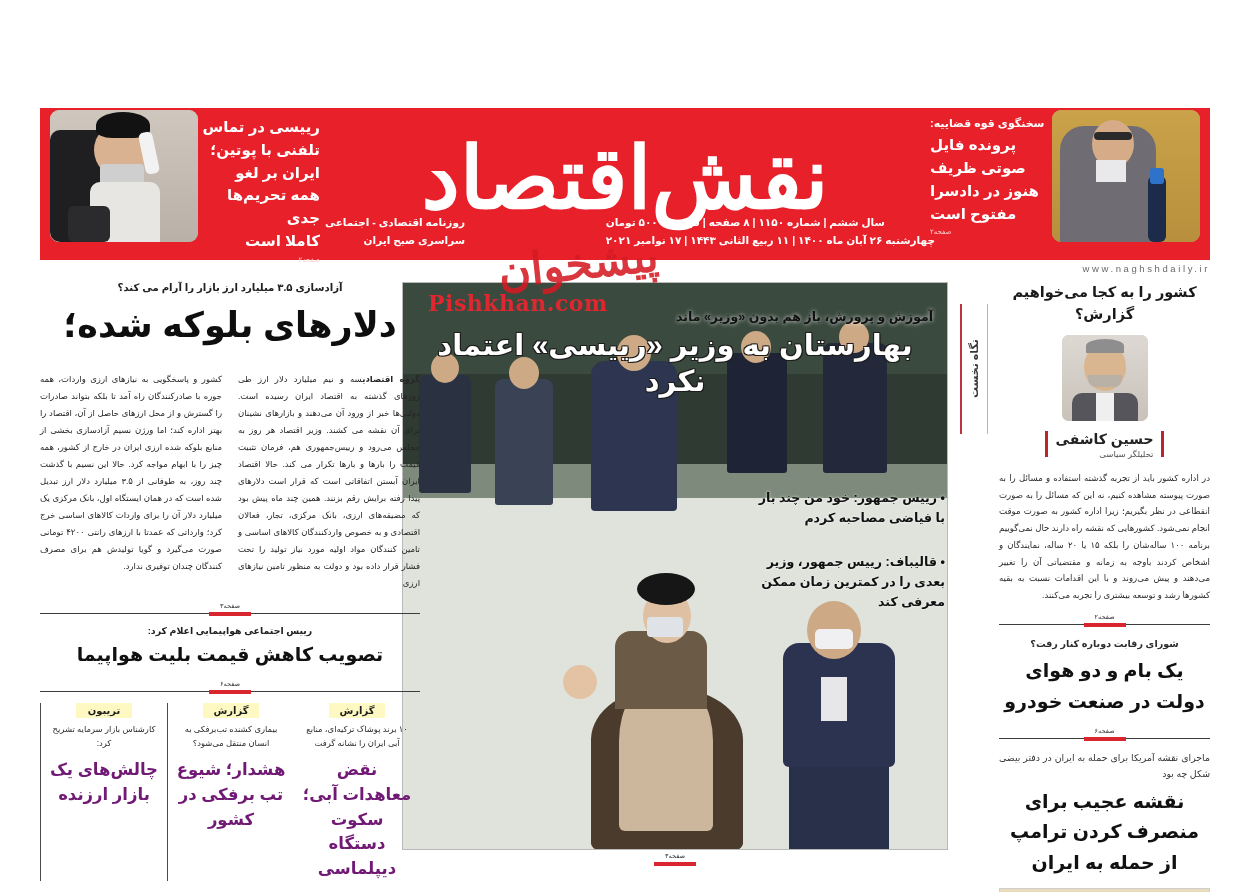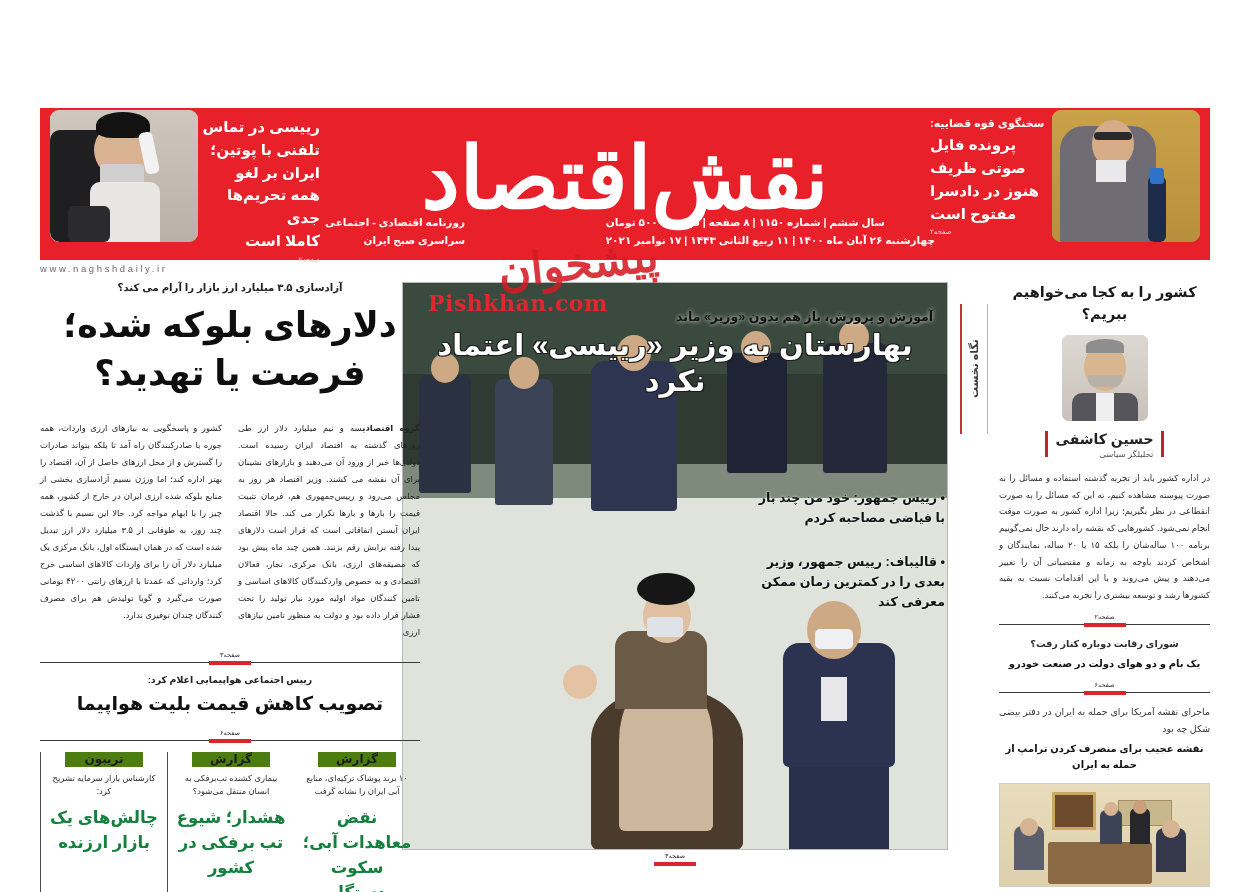--- a/index.html
+++ b/index.html
@@ -61,21 +61,21 @@
     position:absolute; left:50%; transform:translateX(-50%); top:106px;
     width:620px; color:#fff; font-size:10.5px; font-weight:bold;
     display:flex; justify-content:space-between; align-items:flex-start;
   }
   .sub-left { text-align:left; line-height:1.7; }
   .sub-right { text-align:right; line-height:1.7; width:150px; }
   .sub-center { width:1px; }
   .urlbar {
     position:absolute; left:50%; transform:translateX(-50%); bottom:-16px;
     width:1170px; height:16px; background:#fff;
-    display:flex; align-items:center; justify-content:flex-end;
+    display:flex; align-items:center; justify-content:flex-start;
   }
   .urlbar span { font-size:9.5px; color:#6a6a6a; letter-spacing:2.6px; direction:ltr; }
 
   
   .watermark {
     position:absolute; left:418px; top:238px; width:300px; height:92px;
     z-index:60; pointer-events:none;
     font-family:"DejaVu Serif","Liberation Serif",serif;
   }
   .wm-fa {
@@ -122,21 +122,21 @@
   .pg-sep .line { position:absolute; left:0; right:0; top:11px; height:1px; background:#3c3c3c; }
   .pg-sep .lbl {
     position:absolute; left:50%; transform:translateX(-50%); top:0;
     font-size:6.5px; color:#2e2e2e; background:#fff; padding:0 5px;
   }
   .pg-sep .mark {
     position:absolute; left:50%; transform:translateX(-50%); top:10px;
     width:42px; height:4px; background:#d8252e;
   }
   .sb-kicker { font-size:9.6px; font-weight:bold; color:#2d2d2d; text-align:center; line-height:1.7; }
-  .sb-head2 { font-size:10px; font-weight:bold; color:#111; text-align:center; line-height:1.62; margin-top:4px; }
+  .sb-head2 { font-size:19px; font-weight:bold; color:#111; text-align:center; line-height:1.62; margin-top:4px; }
   .sb-kicker-j { font-size:9.4px; color:#333; text-align:justify; line-height:1.75; }
   .sb-photo-wide {
     margin-top:9px; width:100%; height:104px; background:#d8cdb9;
     border:1px solid #cfcfcf; position:relative; overflow:hidden;
   }
 
   
   .col-center { position:absolute; right:262px; top:0; width:546px; height:600px; }
   .hero {
     position:relative; width:546px; height:568px; overflow:hidden;
@@ -175,26 +175,26 @@
     font-size:8.5px; line-height:2.0; color:#262626; text-align:justify;
   }
   .lead-body b { font-weight:bold; }
   .sec2-kicker { font-size:9.4px; font-weight:bold; color:#222; text-align:center; }
   .sec2-head { margin-top:7px; font-size:19px; font-weight:bold; color:#101010; text-align:center; }
 
   .tri { display:flex; gap:0; margin-top:4px; }
   .tri-cell { flex:1 1 0; padding:0 8px; position:relative; }
   .tri-cell + .tri-cell { border-left:1.5px solid #4a4a4a; }
   .tag {
-    width:78px; height:15px; background:#4d7c0f; margin:0 auto;
+    width:56px; height:15px; background:#fef9c3; margin:0 auto;
     display:flex; align-items:center; justify-content:center;
-    font-size:12px; font-weight:bold; color:#1d1d1d;
+    font-size:10px; font-weight:bold; color:#1d1d1d;
   }
   .tri-kicker { margin-top:5px; font-size:8.4px; color:#2b2b2b; text-align:center; line-height:1.65; }
-  .tri-head { margin-top:6px; font-size:16.5px; font-weight:bold; color:#15803d; text-align:center; line-height:1.5; }
+  .tri-head { margin-top:6px; font-size:16.5px; font-weight:bold; color:#701a75; text-align:center; line-height:1.5; }
 
   
   .ph { position:absolute; inset:0; }
   .ph-sky { position:absolute; inset:0; background:linear-gradient(#c9a24a,#b88f3c); }
   .hero-bg { position:absolute; inset:0; background:linear-gradient(#3b4a3f 0 28%,#7e8b7c 28% 38%,#d9dfd7 38% 100%); }
   .hero-floor { position:absolute; left:0; right:0; top:38%; bottom:0; background:#dfe3dc; }
   .hero-seatrow { position:absolute; left:0; right:0; top:16%; height:16%; background:#2f3a33; }
   .f { position:absolute; }
   .f-head { border-radius:50%; background:#cda985; }
   .f-body { background:#2c3550; border-radius:8px 8px 3px 3px; }
@@ -291,21 +291,21 @@
 
   <div class="content">
 
     <div class="col-right">
       <div class="vtag-bar"></div>
       <div class="vtag">
         <span>نگاه نخست</span>
       </div>
 
       <div style="padding-left:34px;">
-        <div class="sb-title">کشور را به کجا می‌خواهیم ببریم؟</div>
+        <div class="sb-title">کشور را به کجا می‌خواهیم گزارش؟</div>
         <div class="sb-photo">
           <div class="ph">
             <div style="position:absolute;inset:0;background:linear-gradient(#ddd8d2,#c8c2ba);"></div>
             <div style="position:absolute;left:22px;top:8px;width:42px;height:48px;border-radius:50%;background:#d9b68f;"></div>
             <div style="position:absolute;left:24px;top:4px;width:38px;height:14px;background:#8e8e8e;border-radius:50% 50% 0 0;"></div>
             <div style="position:absolute;left:26px;top:40px;width:34px;height:12px;background:#b9b1a6;border-radius:0 0 8px 8px;"></div>
             <div style="position:absolute;left:10px;top:58px;width:66px;height:28px;background:#57555c;border-radius:10px 10px 0 0;"></div>
             <div style="position:absolute;left:34px;top:58px;width:18px;height:28px;background:#efefef;"></div>
           </div>
         </div>
@@ -401,21 +401,20 @@
       <div class="pg-sep hero-pg">
         <div class="lbl">صفحه۳</div>
         <div class="mark"></div>
       </div>
     </div>
 
     <div class="col-left">
       <div class="lead-kicker">آزادسازی ۳.۵ میلیارد ارز بازار را آرام می کند؟</div>
       <div class="lead-head">
         <div>دلارهای بلوکه شده؛</div>
-        <div>فرصت یا تهدید؟</div>
       </div>
       <div class="lead-body">
         <p><b>گروه اقتصادی</b><span>سه و نیم میلیارد دلار ارز طی روزهای گذشته به اقتصاد ایران رسیده است. دولتی‌ها خبر از ورود آن می‌دهند و بازارهای نشینان برای آن نقشه می کشند. وزیر اقتصاد هر روز به مجلس می‌رود و رییس‌جمهوری هم، فرمان تثبیت قیمت را بارها و بارها تکرار می کند. حالا اقتصاد ایران آبستن اتفاقاتی است که قرار است دلارهای پیدا رفته برایش رقم بزنند. همین چند ماه پیش بود که مضیقه‌های ارزی، بانک مرکزی، تجار، فعالان اقتصادی و به خصوص واردکنندگان کالاهای اساسی و تامین کنندگان مواد اولیه مورد نیاز تولید را تحت فشار قرار داده بود و دولت به منظور تامین نیازهای ارزی</span></p>
         <p style="margin-top:6px;">کشور و پاسخگویی به نیازهای ارزی واردات، همه جوره با صادرکنندگان راه آمد تا بلکه بتواند صادرات را گسترش و از محل ارزهای حاصل از آن، اقتصاد را بهتر اداره کند؛ اما ورژن نسیم آزادسازی بخشی از منابع بلوکه شده ارزی ایران در خارج از کشور، همه چیز را با ابهام مواجه کرد. حالا این نسیم با گذشت چند روز، به طوفانی از ۳.۵ میلیارد دلار ارز تبدیل شده است که در همان ایستگاه اول، بانک مرکزی یک میلیارد دلار آن را برای واردات کالاهای اساسی خرج کرد؛ وارداتی که عمدتا با ارزهای رانتی ۴۲۰۰ تومانی صورت می‌گیرد و گویا تولیدش هم برای مصرف کنندگان چندان توفیری ندارد.</p>
       </div>
 
       <div class="pg-sep" style="margin-top:10px;">
         <div class="line"></div>
         <div class="lbl">صفحه۳</div>
         <div class="mark"></div>

